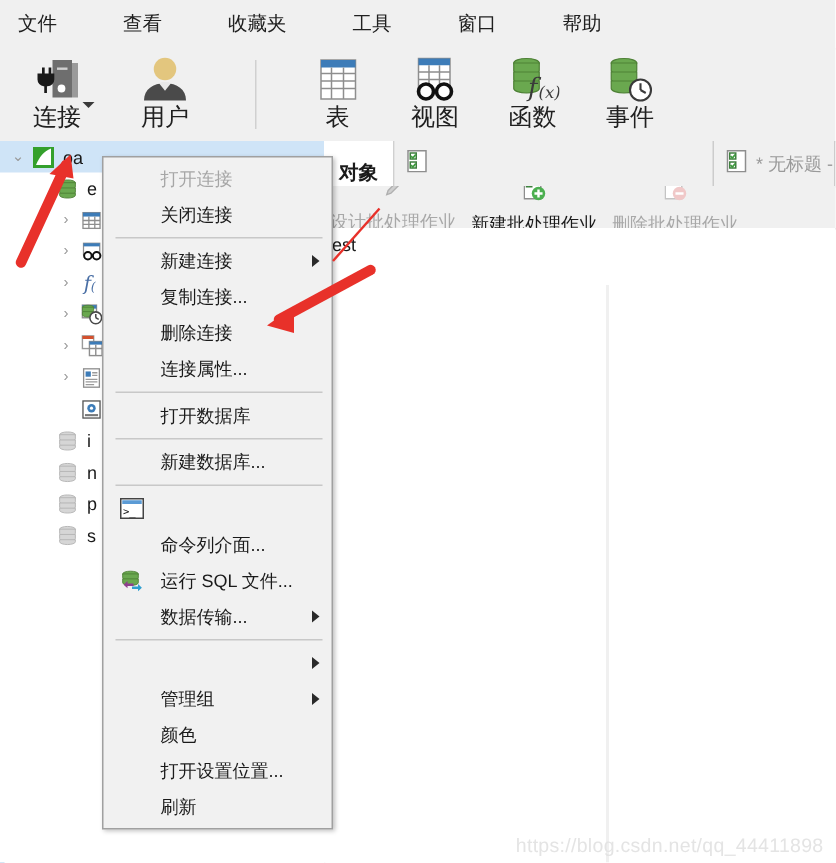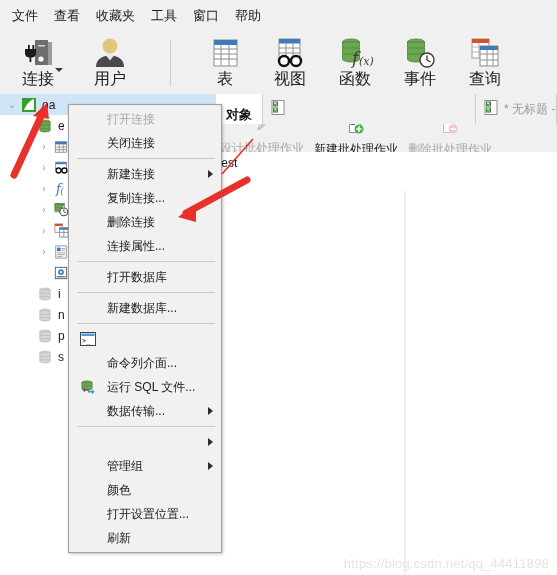--- a/index.html
+++ b/index.html
@@ -16,21 +16,21 @@
   #app{position:absolute;inset:0;overflow:hidden;}
 
   
   .menubar{
     position:absolute;left:0;top:0;width:557px;height:32px;
     background:#f0f0f0;
     display:flex;align-items:center;
     border-bottom:1px solid #f0f0f0;
   }
   .menubar .mi{
-    padding:0 8px;height:32px;line-height:32px;
+    padding:0 22px;height:32px;line-height:32px;
     font-size:13px;color:#202020;cursor:default;white-space:nowrap;
   }
   .menubar .mi:first-child{padding-left:12px;}
 
   
   .toolbar{
     position:absolute;left:0;top:32px;width:557px;height:62px;
     background:#f0f0f0;
     border-bottom:1px solid #d6d6d6;
   }
@@ -233,38 +233,20 @@
             <path d="M5.5 18 v5 a8.5 3 0 0 0 17 0 v-5 z"></path>
           </g>
           <circle cx="25" cy="24" r="7" fill="#ffffff" stroke="#3a3a3a" stroke-width="1.4"></circle>
           <line x1="25" y1="24" x2="25" y2="19.5" stroke="#3a3a3a" stroke-width="1.4"></line>
           <line x1="25" y1="24" x2="28.5" y2="26" stroke="#3a3a3a" stroke-width="1.4"></line>
         </svg>
       </div>
       <div class="tblabel">事件</div>
     </div>
 
-    <div class="tbitem" style="position:absolute;left:455px;">
-      <div class="tbicon">
-        <svg width="36" height="34" viewBox="0 0 36 34">
-          <rect x="5" y="3" width="17" height="19" fill="#ffffff" stroke="#9a9a9a"></rect>
-          <rect x="5" y="3" width="17" height="4" fill="#d4512e"></rect>
-          <line x1="5" y1="11" x2="22" y2="11" stroke="#b8b8b8"></line>
-          <line x1="5" y1="16" x2="22" y2="16" stroke="#b8b8b8"></line>
-          <line x1="12" y1="7" x2="12" y2="22" stroke="#b8b8b8"></line>
-          <rect x="13" y="10" width="18" height="20" fill="#ffffff" stroke="#8e8e8e"></rect>
-          <rect x="13" y="10" width="18" height="4" fill="#3d7cb8"></rect>
-          <line x1="13" y1="18" x2="31" y2="18" stroke="#8e8e8e"></line>
-          <line x1="13" y1="24" x2="31" y2="24" stroke="#8e8e8e"></line>
-          <line x1="20" y1="14" x2="20" y2="30" stroke="#8e8e8e"></line>
-          <line x1="26" y1="14" x2="26" y2="30" stroke="#8e8e8e"></line>
-        </svg>
-      </div>
-      <div class="tblabel">查询</div>
-    </div>
   </div>
 
   <div class="leftedge"></div>
   <div class="leftpane">
 
     <div class="treerow sel" style="padding-left:4px;">
       <span class="twisty">⌄</span>
       <span class="ticon">
         <svg width="16" height="16" viewBox="0 0 16 16">
           <rect x="1" y="1" width="14" height="14" fill="#34a02c"></rect>

